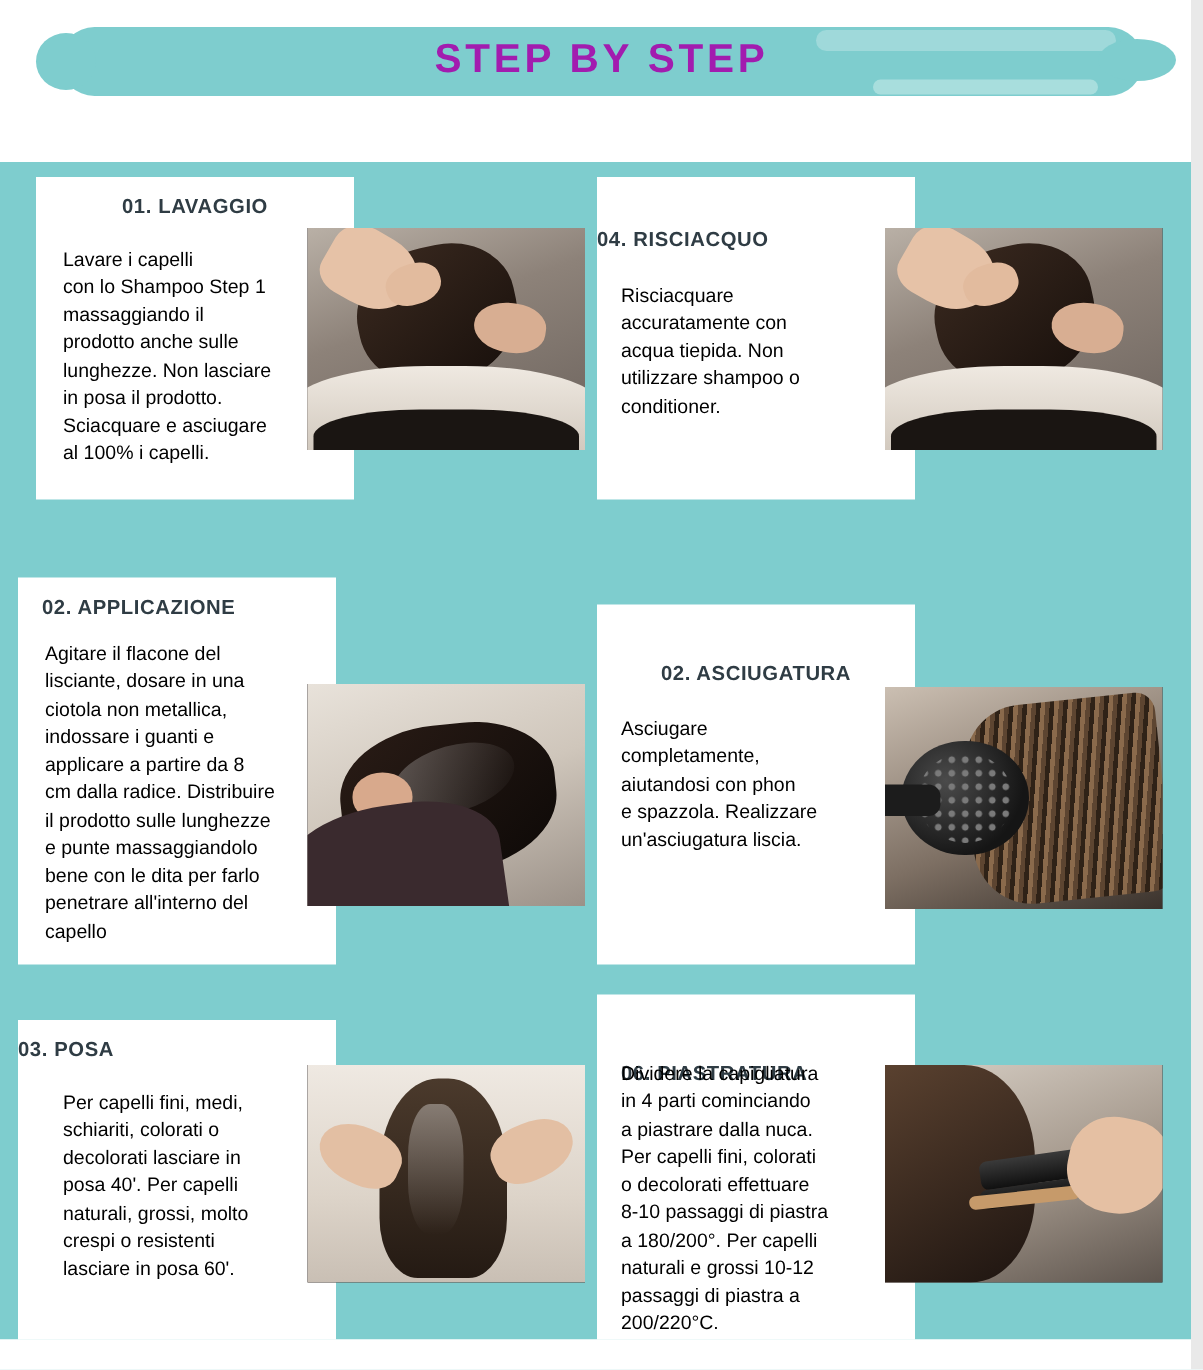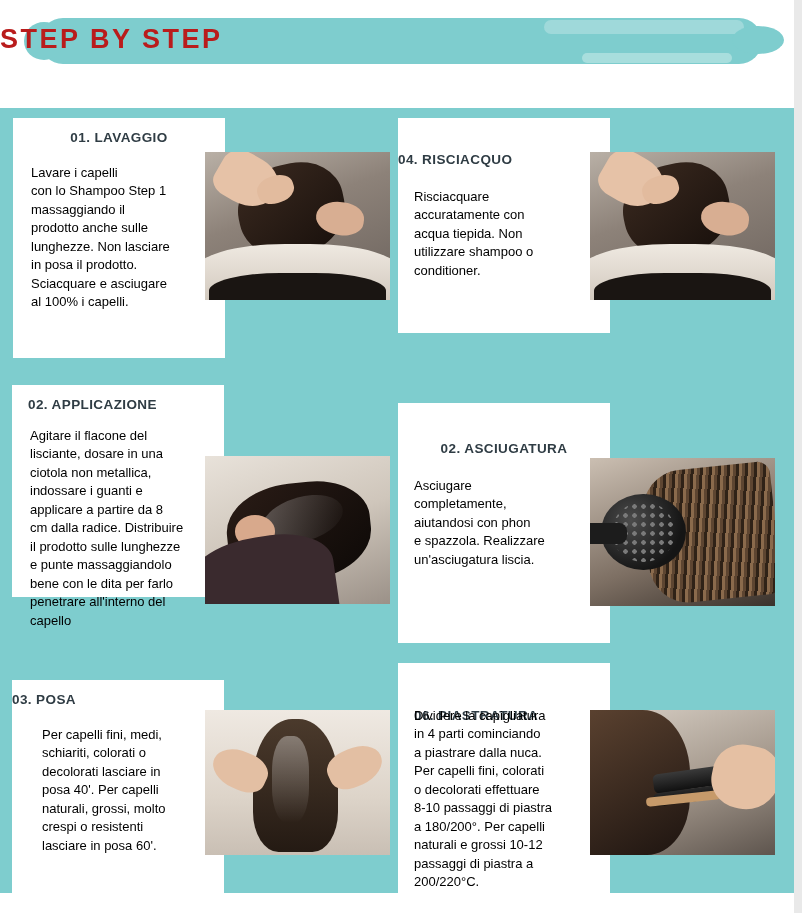--- a/index.html
+++ b/index.html
@@ -60,24 +60,25 @@
     position: absolute;
     right: 30px; bottom: 1px;
     width: 150px; height: 10px;
     background: #a8dedd;
     border-radius: 6px;
   }
   .header-title {
     position: absolute;
     left: 0; top: 24px;
     width: 802px;
+    text-align: center;
     font-size: 27px;
     font-weight: bold;
     letter-spacing: 2.5px;
-    color: #b91c1c;
+    color: #a21caf;
     z-index: 3;
   }
   
   .body-bg {
     position: absolute;
     left: 0; top: 108px;
     width: 802px;
     height: 785px;
     background: #7ecdce;
   }
@@ -167,21 +168,21 @@
     <div class="brush">
       <div class="brush-tail"></div>
       <div class="brush-tail2"></div>
     </div>
     <div class="header-title">STEP BY STEP</div>
   </div>
 
   <div class="body-bg"></div>
   <div class="footer-strip"></div>
 
-  <div class="card" style="left:13px; top:118px; width:212px; height:240px;">
+  <div class="card" style="left:24px; top:118px; width:212px; height:215px;">
     <div class="card-title" style="position:absolute; left:0; top:12px; width:212px; text-align:center;">01. LAVAGGIO</div>
     <div class="card-text" style="position:absolute; left:18px; top:46px; width:172px;">Lavare i capelli
 con lo Shampoo Step 1
 massaggiando il
 prodotto anche sulle
 lunghezze. Non lasciare
 in posa il prodotto.
 Sciacquare e asciugare
 al 100% i capelli.</div>
   </div>
@@ -210,21 +211,21 @@
       <div class="sky"></div>
         <div class="hairmass"></div>
         <div class="face"></div>
       <div class="arm"></div>
         <div class="hand"></div>
         <div class="basin"></div>
         <div class="basin2"></div>
     </div>
   </div>
 
-  <div class="card" style="left:12px; top:385px; width:212px; height:212px;">
+  <div class="card" style="left:12px; top:385px; width:212px; height:258px;">
     <div class="card-title" style="position:absolute; left:16px; top:12px; width:196px;">02. APPLICAZIONE</div>
     <div class="card-text" style="position:absolute; left:18px; top:42px; width:192px;">Agitare il flacone del
 lisciante, dosare in una
 ciotola non metallica,
 indossare i guanti e
 applicare a partire da 8
 cm dalla radice. Distribuire
 il prodotto sulle lunghezze
 e punte massaggiandolo
 bene con le dita per farlo

